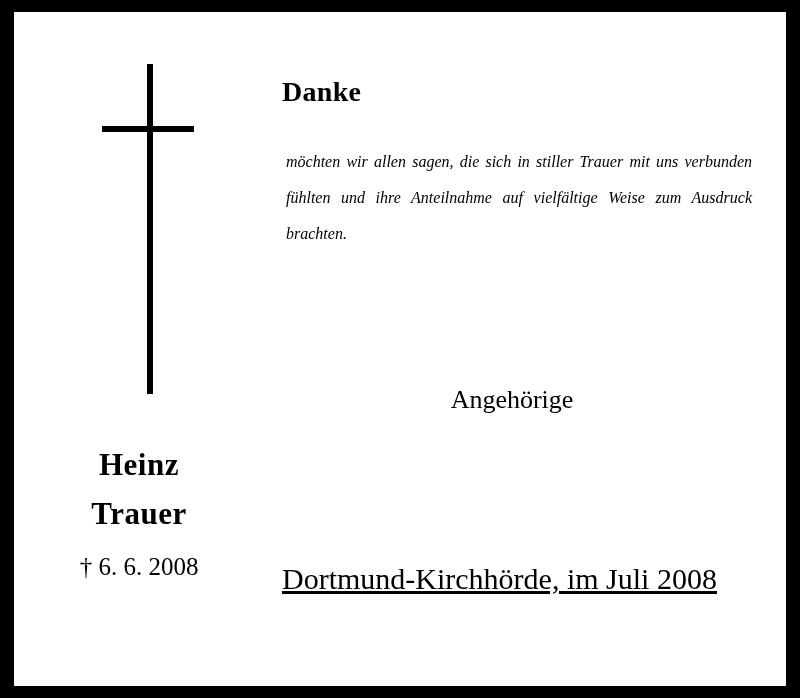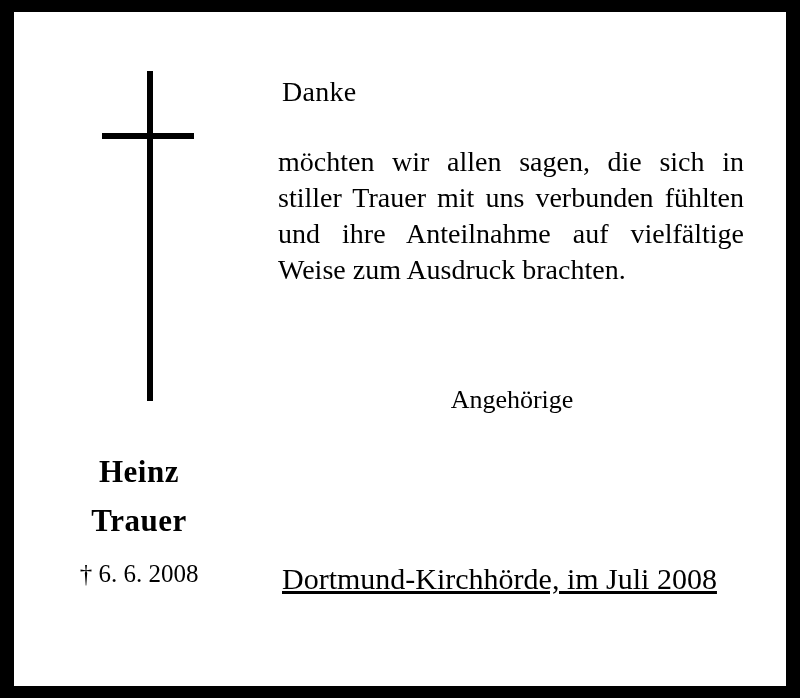--- a/index.html
+++ b/index.html
@@ -25,21 +25,21 @@
     width: 100%;
     height: 100%;
     background: #ffffff;
     position: relative;
     overflow: hidden;
   }
   
   .left-col {
     position: absolute;
     left: 0;
-    top: 7px;
+    top: 0;
     width: 250px;
     height: 100%;
   }
   .cross {
     position: absolute;
     left: 88px;
     top: 52px;
     width: 92px;
     height: 330px;
   }
@@ -82,32 +82,33 @@
     position: absolute;
     left: 258px;
     top: 0;
     width: 480px;
     height: 100%;
   }
   .thanks-title {
     position: absolute;
     left: 10px;
     top: 64px;
-    font-weight: normal;
+    font-weight: bold;
     font-size: 28px;
     letter-spacing: 0.3px;
   }
   .body-text {
     position: absolute;
-    left: 6px;
+    left: 14px;
     top: 132px;
     width: 466px;
-    font-size: 28px;
+    font-size: 16px;
     line-height: 36px;
     text-align: justify;
+    font-style: italic;
   }
   .body-text p {
     margin: 0;
   }
   .signers {
     position: absolute;
     left: 0;
     top: 365px;
     width: 480px;
     text-align: center;

